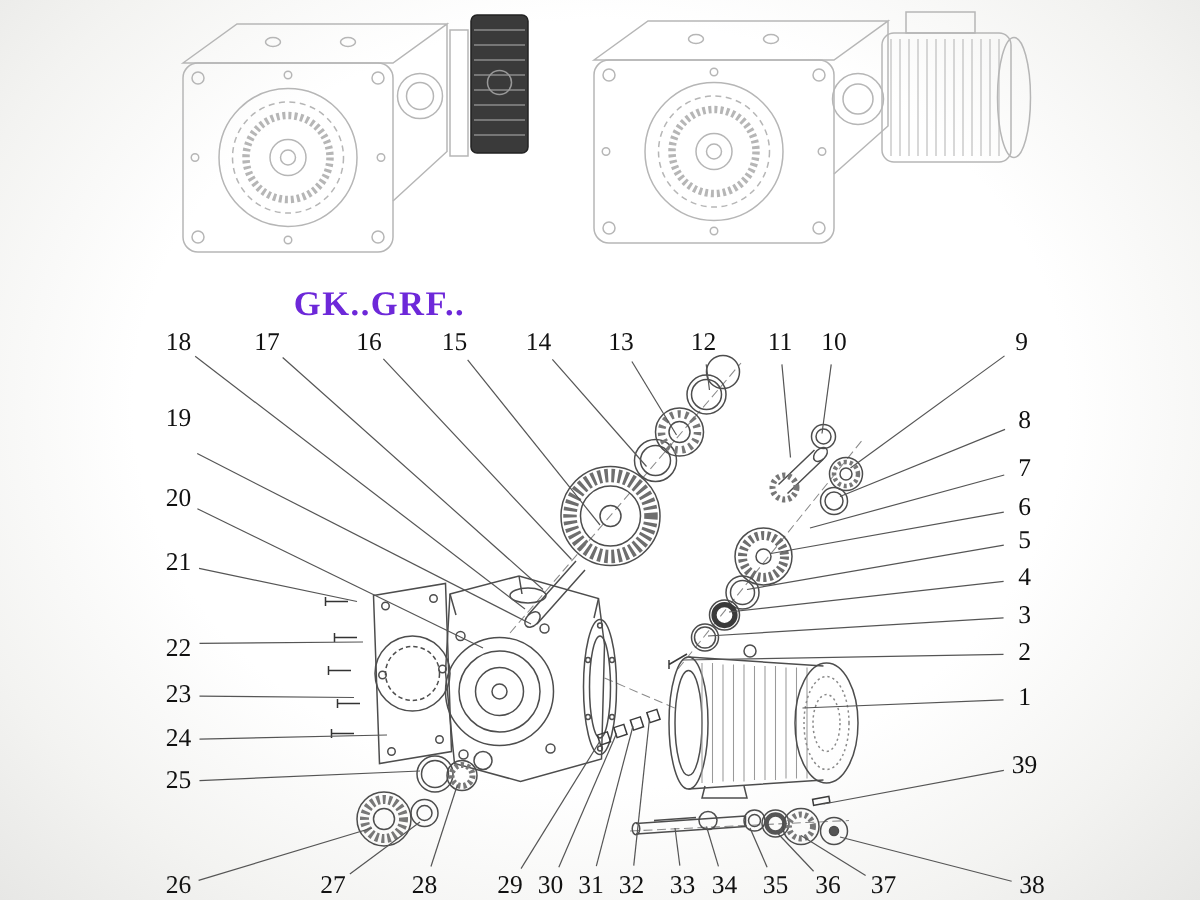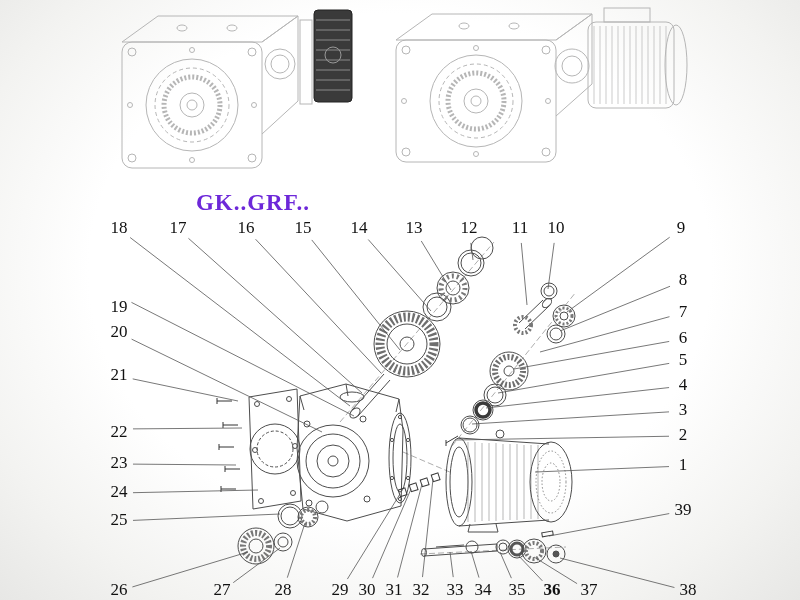--- a/index.html
+++ b/index.html
@@ -282,35 +282,35 @@
       <span class="callout" style="left: 681px; top: 229px;">9</span>
       <span class="callout" style="left: 683px; top: 281px;">8</span>
       <span class="callout" style="left: 683px; top: 313px;">7</span>
       <span class="callout" style="left: 683px; top: 339px;">6</span>
       <span class="callout" style="left: 683px; top: 361px;">5</span>
       <span class="callout" style="left: 683px; top: 386px;">4</span>
       <span class="callout" style="left: 683px; top: 411px;">3</span>
       <span class="callout" style="left: 683px; top: 436px;">2</span>
       <span class="callout" style="left: 683px; top: 466px;">1</span>
       <span class="callout" style="left: 683px; top: 511px; text-align: right;">39</span>
-      <span class="callout" style="left: 119px; top: 308px;">19</span>
+      <span class="callout" style="left: 119px; top: 280px;">19</span>
       <span class="callout" style="left: 119px; top: 333px;">20</span>
       <span class="callout" style="left: 119px; top: 376px;">21</span>
       <span class="callout" style="left: 119px; top: 433px;">22</span>
       <span class="callout" style="left: 119px; top: 464px;">23</span>
       <span class="callout" style="left: 119px; top: 493px; text-align: center;">24</span>
       <span class="callout" style="left: 119px; top: 521px;">25</span>
       <span class="callout" style="left: 119px; top: 591px;">26</span>
       <span class="callout" style="left: 222px; top: 591px;">27</span>
       <span class="callout" style="left: 283px; top: 591px;">28</span>
       <span class="callout" style="left: 340px; top: 591px;">29</span>
       <span class="callout" style="left: 367px; top: 591px;">30</span>
       <span class="callout" style="left: 394px; top: 591px;">31</span>
       <span class="callout" style="left: 421px; top: 591px;">32</span>
       <span class="callout" style="left: 455px; top: 591px;">33</span>
       <span class="callout" style="left: 483px; top: 591px;">34</span>
       <span class="callout" style="left: 517px; top: 591px;">35</span>
-      <span class="callout" style="left: 552px; top: 591px; font-weight: bold;">36</span>
+      <span class="callout" style="left: 552px; top: 591px;">36</span>
       <span class="callout" style="left: 589px; top: 591px; text-align: right;">37</span>
       <span class="callout" style="left: 688px; top: 591px;">38</span>
     </div>
 
 </div>
 
 </body></html>

